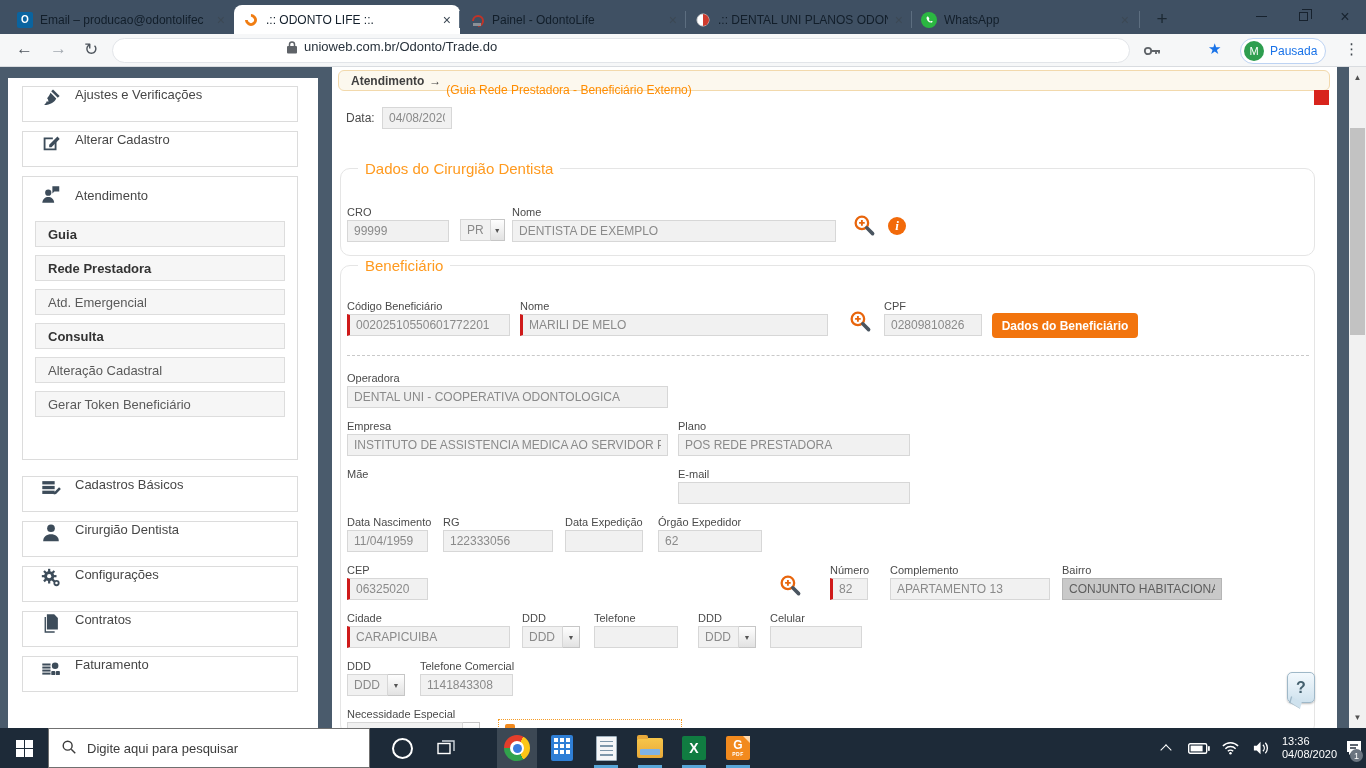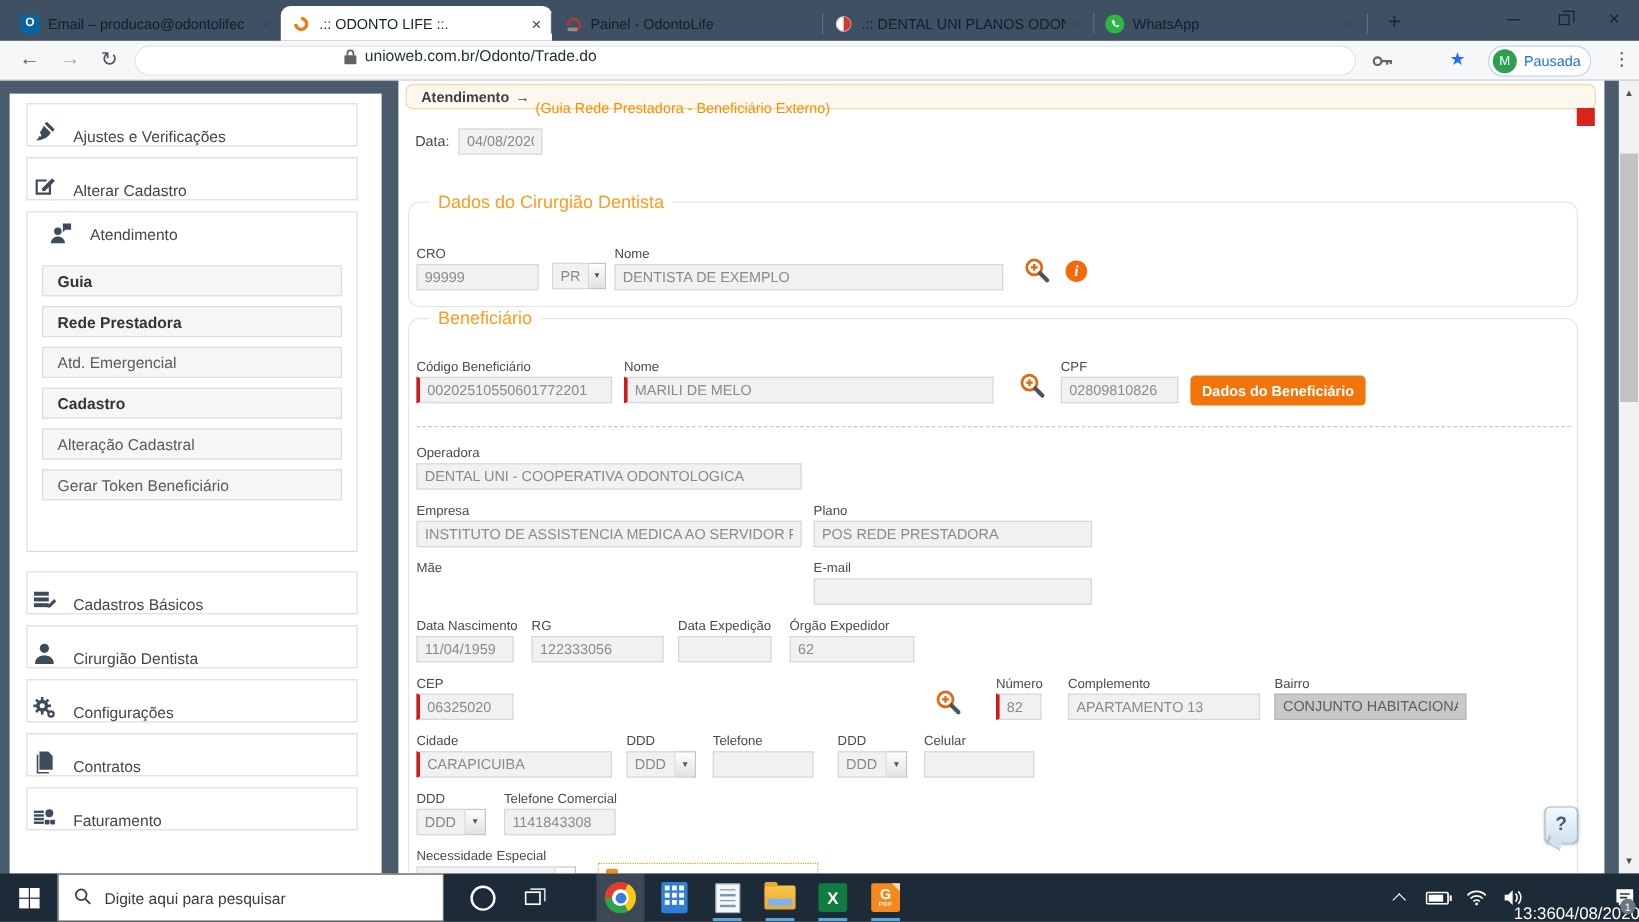--- a/index.html
+++ b/index.html
@@ -38,21 +38,21 @@
   .chip .av{width:20px;height:20px;border-radius:50%;background:#2e9e4f;color:#fff;font-size:11px;
             display:flex;align-items:center;justify-content:center;}
   .chip .lbl{color:#1a73e8;font-size:12px;}
   .starico{position:absolute;left:1208px;top:6px;color:#1a73e8;font-size:15px;}
   .keyico{position:absolute;left:1142px;top:7px;}
   .kebab{position:absolute;left:1344px;top:6px;color:#41484f;font-size:15px;}
   
   .page{position:absolute;top:67px;left:0;width:1366px;height:661px;}
   .sidebar{position:absolute;left:8px;top:11px;width:310px;height:650px;background:#fff;overflow:hidden;}
   .sgroup{position:absolute;left:14px;width:276px;height:36px;border:1px solid #dcdcdc;background:#fff;
-          display:flex;align-items:flex-end;gap:13px;padding-left:3px;font-size:13px;color:#464646;}
+          display:flex;align-items:flex-start;gap:13px;padding-left:17px;font-size:13px;color:#464646;}
   .sgroup svg,.sgbox-h svg{width:22px;height:22px;fill:#3d4c5a;flex:0 0 22px;}
   .sgbox{position:absolute;left:14px;top:98px;width:276px;height:284px;border:1px solid #dcdcdc;background:#fff;}
   .sgbox-h{height:36px;display:flex;align-items:center;gap:13px;padding-left:17px;font-size:13px;color:#464646;}
   .ssub{margin:8px 12px 0;height:26px;border:1px solid #ddd;background:#f6f6f6;display:flex;
         align-items:center;padding-left:12px;font-size:13px;color:#5a5a5a;}
   .ssub.b{font-weight:bold;color:#333;}
   .content{position:absolute;left:332px;top:0;width:1005px;height:661px;background:#fff;overflow:hidden;}
   
   .crumb{position:absolute;left:6px;top:3px;width:992px;height:21px;background:#fcf8ee;border:1px solid #f2d9ac;
          border-radius:6px;display:flex;align-items:center;gap:5px;padding-left:12px;font-size:12px;}
@@ -120,22 +120,22 @@
   .folderico:before{content:"";position:absolute;left:0;top:-3px;width:11px;height:4px;background:#e8a93a;border-radius:2px 2px 0 0;}
   .folderico:after{content:"";position:absolute;left:3px;bottom:3px;width:20px;height:6px;background:#7fb2e5;border-radius:1px;}
   .excelico{width:24px;height:24px;background:#107c41;border-radius:2px;color:#fff;font-weight:bold;font-size:14px;
             display:flex;align-items:center;justify-content:center;}
   .pdfico{position:relative;width:24px;height:24px;background:#f28a1e;border-radius:2px;color:#fff;
           display:flex;flex-direction:column;align-items:center;justify-content:center;font-weight:bold;}
   .pdfico .g{font-size:12px;line-height:11px;}
   .pdfico .p{font-size:5px;letter-spacing:.5px;}
   .pdfico:before{content:"";position:absolute;right:0;top:0;border-style:solid;border-width:0 7px 7px 0;border-color:transparent #ffd9ae transparent transparent;}
   .chevup{width:8px;height:8px;border-left:1.8px solid #fff;border-top:1.8px solid #fff;transform:rotate(45deg);margin-top:3px;}
-  .clock{position:absolute;left:1282px;top:0;width:64px;height:40px;display:flex;flex-direction:row;
-         align-items:flex-end;justify-content:center;color:#fff;font-size:14px;line-height:13px;}
+  .clock{position:absolute;left:1282px;top:0;width:64px;height:40px;display:flex;flex-direction:column;
+         align-items:flex-start;justify-content:center;color:#fff;font-size:11px;line-height:13px;}
   .badge{position:absolute;left:1350px;top:21px;width:13px;height:13px;border-radius:50%;background:#6b7480;
          color:#fff;font-size:9px;display:flex;align-items:center;justify-content:center;}
 </style>
 </head>
 <body>
 
 <div class="screen">
 
   <div class="tabstrip">
     <div class="tab" style="left:8px">
@@ -248,21 +248,21 @@
         <div class="ssub b">
             <span>Guia</span>
           </div>
         <div class="ssub b">
             <span>Rede Prestadora</span>
           </div>
         <div class="ssub">
             <span>Atd. Emergencial</span>
           </div>
         <div class="ssub b">
-            <span>Cadastro</span>
+            <span>Consulta</span>
           </div>
         <div class="ssub">
             <span>Alteração Cadastral</span>
           </div>
         <div class="ssub">
             <span>Gerar Token Beneficiário</span>
           </div>
       </div>
       <div class="sgroup" style="top:398px">
         <svg viewBox="0 0 24 24">

